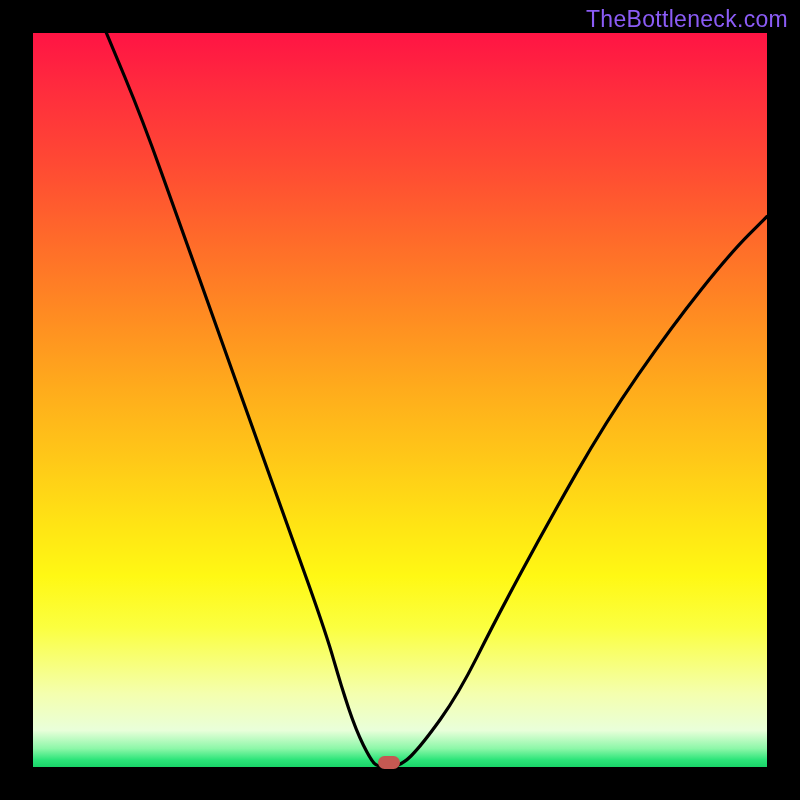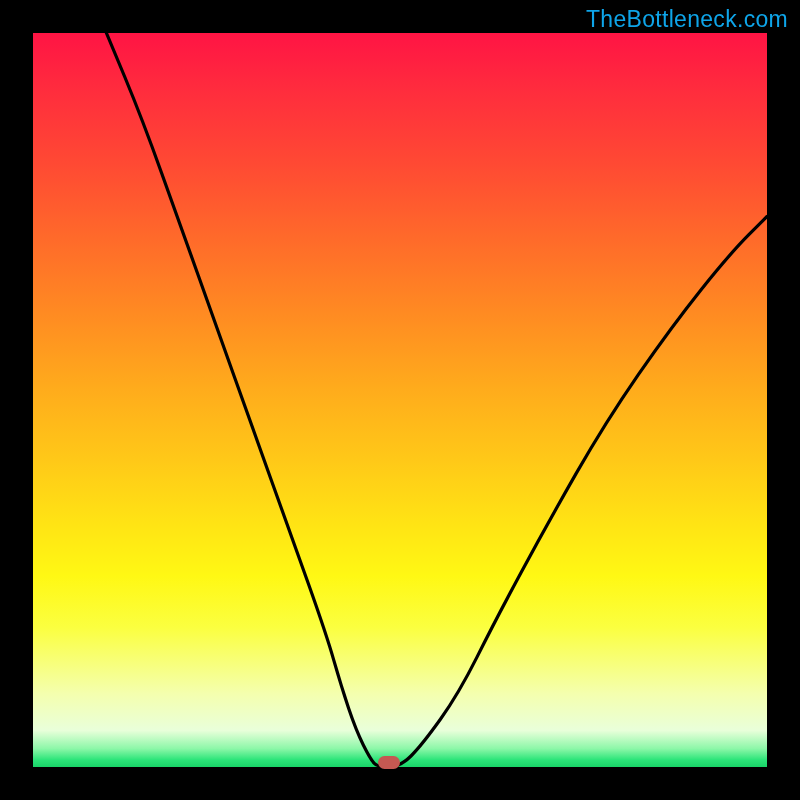--- a/index.html
+++ b/index.html
@@ -41,21 +41,21 @@
       #e9ffda 95%,
       #8cf7a8 97.5%,
       #2de57a 99%,
       #19d468 100%
     );
   }
   .watermark {
     position: absolute;
     top: 6px;
     right: 12px;
-    color: #0ea5e9;
+    color: #8b5cf6;
     font-size: 23px;
     letter-spacing: 0.3px;
     font-weight: 500;
   }
   svg.curve {
     position: absolute;
     top: 0;
     left: 0;
     width: 734px;
     height: 734px;

